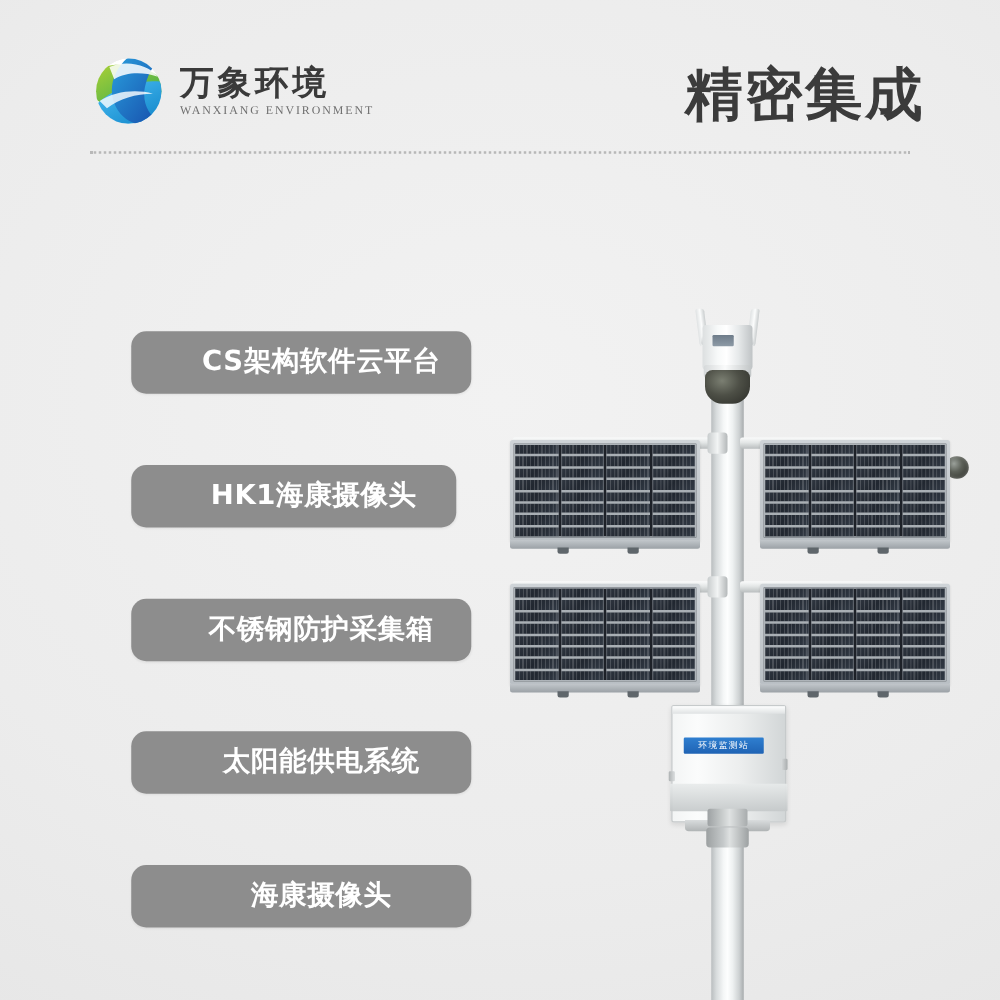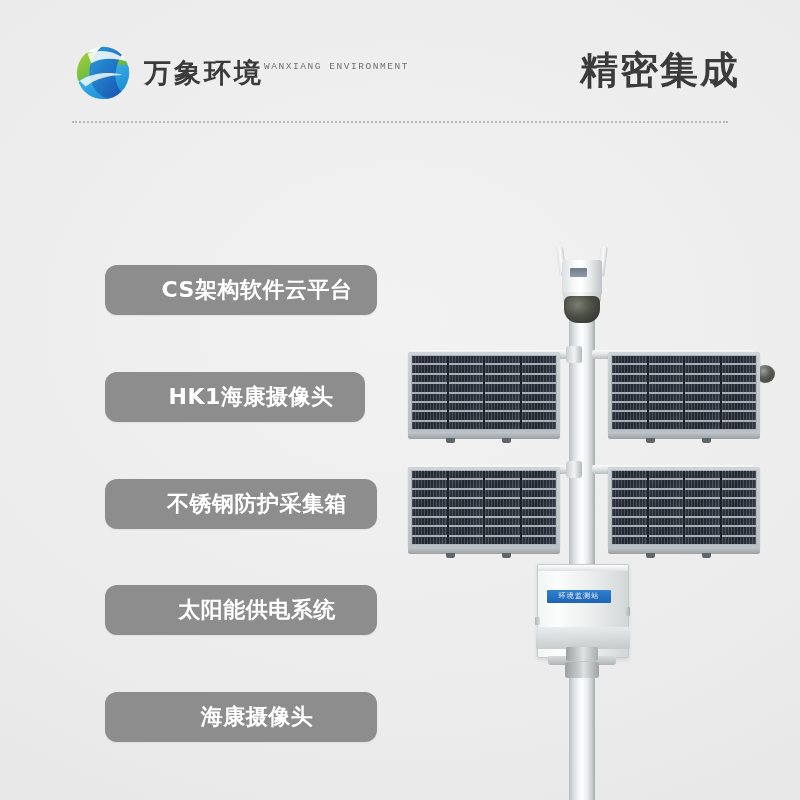--- a/index.html
+++ b/index.html
@@ -11,33 +11,33 @@
   #page{
     position:relative;width:800px;height:800px;
     background:
       radial-gradient(ellipse 900px 700px at 50% 40%, #f2f2f2 0%, #ececec 55%, #e4e4e4 100%);
     overflow:hidden;
   }
 
   
   .logo-wrap{position:absolute;left:72px;top:42px;display:flex;align-items:center;gap:10px;}
   .logo-mark{width:62px;height:62px;flex:none;}
-  .logo-text{display:flex;justify-content:flex-start;}
+  .logo-text{display:flex;flex-direction:column;justify-content:flex-start;}
   .logo-cn{
     font-size:27px;font-weight:bold;color:#3a3a3a;letter-spacing:3px;
     line-height:1.08;font-family:"DejaVu Sans","Liberation Sans",sans-serif;
   }
   .logo-en{
     font-size:9.5px;color:#6f6f6f;letter-spacing:1.55px;margin-top:3px;
-    font-family:Liberation Mono, monospace;
+    font-family:Liberation Serif, serif;
   }
 
   .main-title{
     position:absolute;right:60px;top:45px;
-    font-size:38px;font-weight:bold;color:#3b3b3b;letter-spacing:2px;
+    font-size:46px;font-weight:bold;color:#3b3b3b;letter-spacing:2px;
     font-family:"DejaVu Sans","Liberation Sans",sans-serif;
   }
 
   .divider{
     position:absolute;left:72px;top:121px;width:656px;height:0;
     border-top:2px dotted #b8b8b8;
   }
 
   .subtitle{
     position:absolute;left:72px;top:138px;width:656px;

